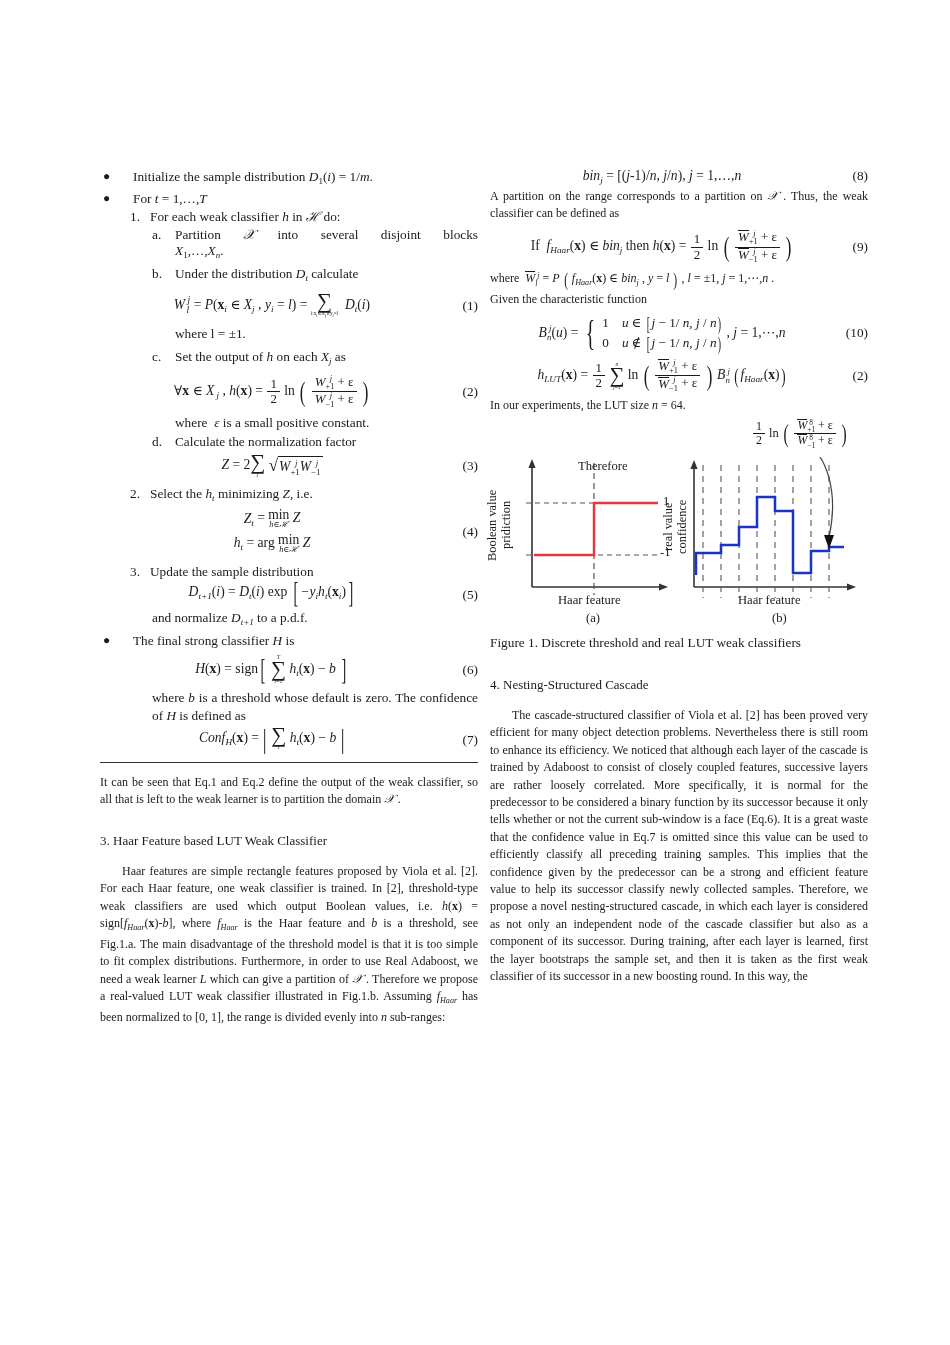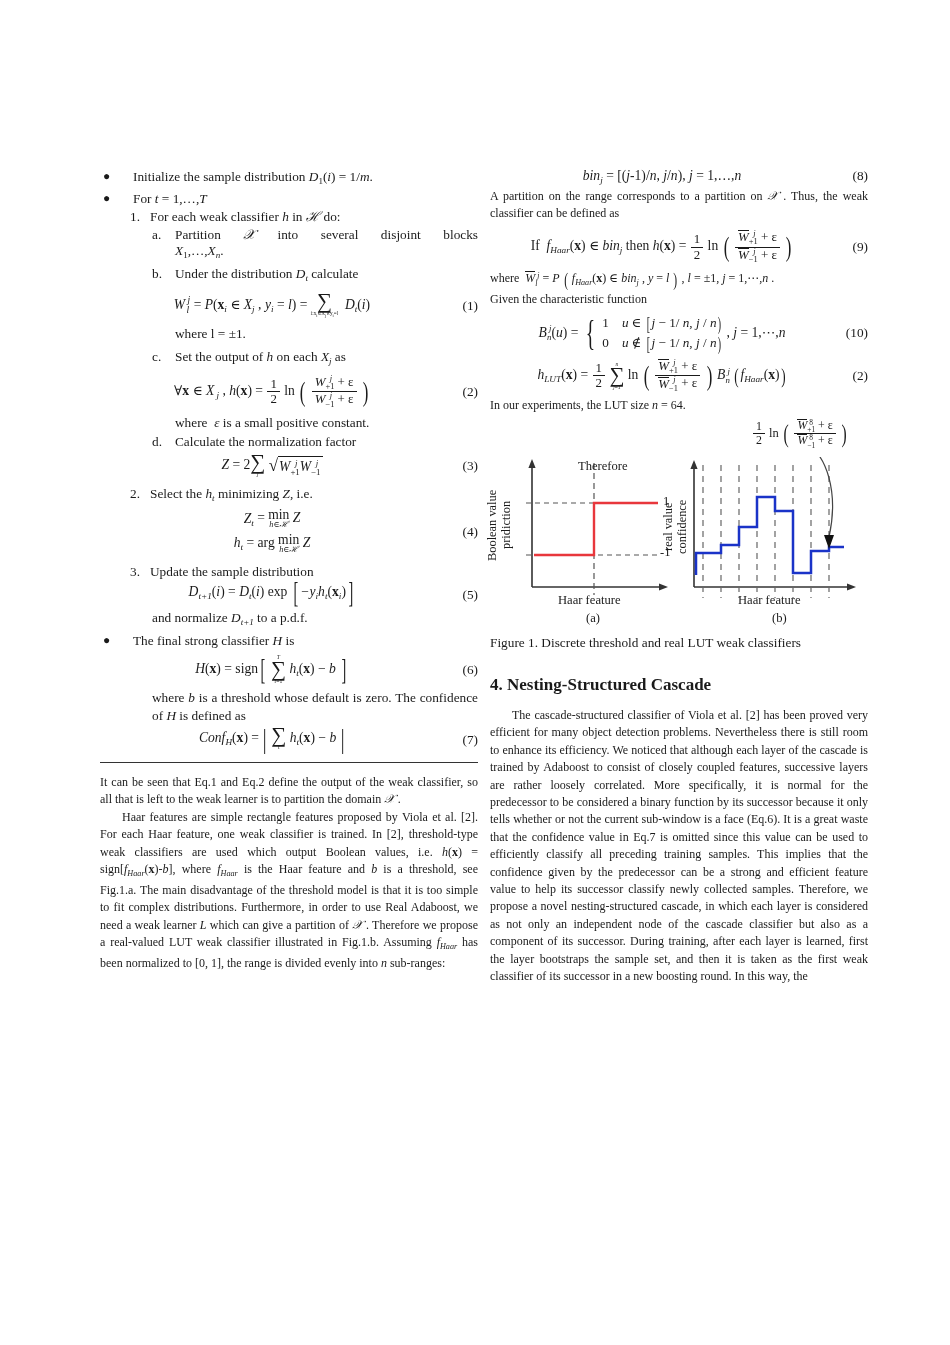--- a/index.html
+++ b/index.html
@@ -155,22 +155,22 @@
   }
 
   .hrule {
     border: none;
     border-top: 1px solid #333;
     margin: 10px 0 11px 0;
     width: 100%;
   }
 
   h2.sec {
-    font-size: 17px;
-    font-weight: bold;
+    font-size: 13px;
+    font-weight: normal;
     margin: 22px 0 13px 0;
     line-height: 19px;
   }
 
   
   .figbox {
     position: relative;
     width: 378px;
     height: 205px;
     margin-top: 6px;
@@ -341,20 +341,21 @@
         </span>
         <span class="eqnum">(7)</span>
       </div>
 
     </div>
 
     <hr class="hrule">
 
     <p class="para">It can be seen that Eq.1 and Eq.2 define the output of the weak classifier, so all that is left to the weak learner is to partition the domain <span class="cal">𝒳</span> .</p>
 
+    <h2 class="sec">3. Haar Feature based LUT Weak Classifier</h2>
 
     <p class="para indent">Haar features are simple rectangle features proposed by Viola et al. [2]. For each Haar feature, one weak classifier is trained. In [2], threshold-type weak classifiers are used which output Boolean values, i.e. <i>h</i>(<b>x</b>) = sign[<i>f<span class="sub">Haar</span></i>(<b>x</b>)-<i>b</i>], where <i>f<span class="sub">Haar</span></i> is the Haar feature and <i>b</i> is a threshold, see Fig.1.a. The main disadvantage of the threshold model is that it is too simple to fit complex distributions. Furthermore, in order to use Real Adaboost, we need a weak learner <i>L</i> which can give a partition of <span class="cal">𝒳</span> . Therefore we propose a real-valued LUT weak classifier illustrated in Fig.1.b. Assuming <i>f<span class="sub">Haar</span></i> has been normalized to [0, 1], the range is divided evenly into <i>n</i> sub-ranges:</p>
 
   </div>
 
   <div class="col col-right">
 
     <div class="eqrow" style="margin-top:0;">
       <span class="eqbody">
         <i>bin<span class="sub">j</span></i> = [(<i>j</i>-1)/<i>n</i>, <i>j</i>/<i>n</i>), <i>j</i> = 1,…,<i>n</i>

